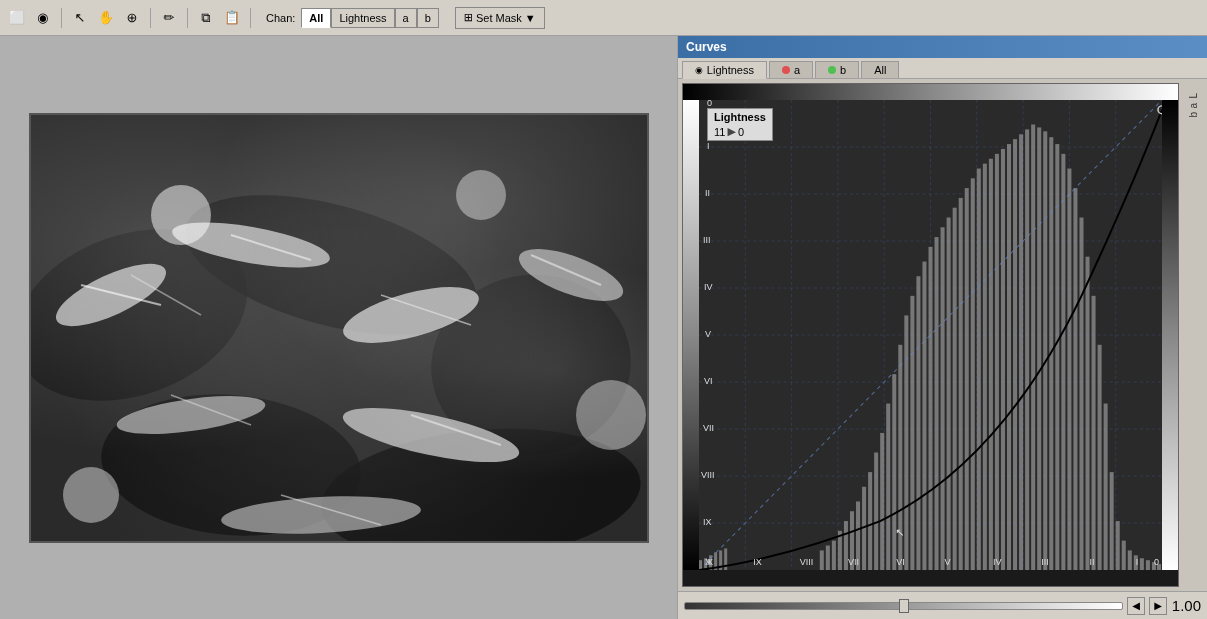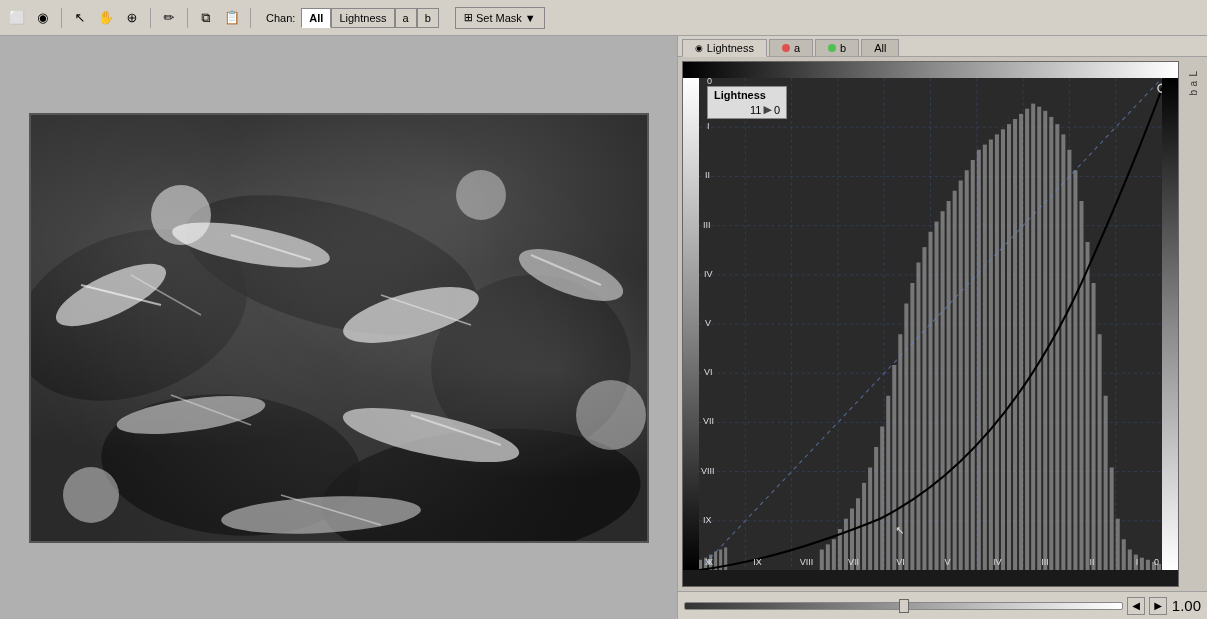--- a/index.html
+++ b/index.html
@@ -220,21 +220,21 @@
       position: absolute;
       top: 8px; left: 8px;
       background: rgba(240,240,240,0.9);
       border: 1px solid #888;
       padding: 2px 6px;
       font-size: 11px;
       z-index: 10;
       display: flex; flex-direction: column; gap: 2px;
     }
     #lightness-value-row {
-      display: flex; align-items: center; gap: 2px; margin-left: 36px;
+      display: flex; align-items: center; gap: 2px;
     }
 
     #curves-right-panel {
       width: 20px;
       display: flex;
       flex-direction: column;
       align-items: center;
       justify-content: flex-start;
       padding-top: 10px;
       gap: 4px;
@@ -379,20 +379,21 @@
               <stop offset="100%" stop-color="#fff" stop-opacity="0"></stop>
             </radialGradient>
           </defs>
         </svg>
         <div class="frost-overlay"></div>
       </div>
     </div>
   </div>
 
   <div id="curves-panel">
+    <div id="curves-title">Curves</div>
 
     <div id="curves-tabs">
       <div class="curves-tab active">
         <span style="font-size:9px;">◉</span>
         <span>Lightness</span>
       </div>
       <div class="curves-tab">
         <span class="tab-dot" style="background:#e05050;"></span>
         <span>a</span>
       </div>

